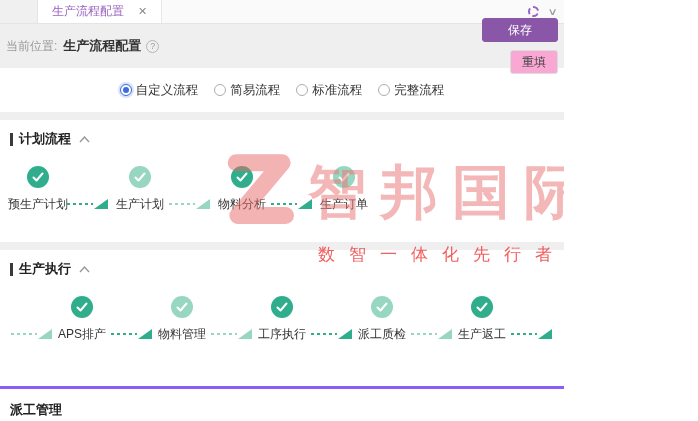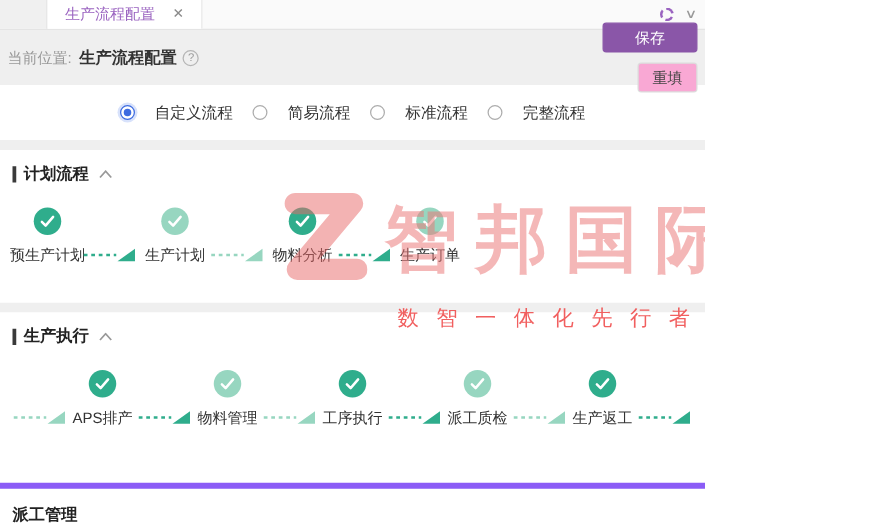--- a/index.html
+++ b/index.html
@@ -38,21 +38,21 @@
     color:#9b9b9b; font-size:9px; margin-left:5px;
   }
   .toolbar-btns { margin-left:auto; display:flex; gap:8px;flex-direction:column; }
   .btn { height:24px; padding:0 11px; font-size:12px; border-radius:3px; cursor:pointer; border:1px solid transparent; }
   .btn-save { background:#8a56a8; color:#fff; border-color:#8a56a8; }
   .btn-refill { background:#f9a8d4; color:#444; border-color:#dcdcdc;margin-left:28px; }
   
   .radio-panel {
     height:44px; background:#fff; display:flex; align-items:center; justify-content:center; gap:16px;
   }
-  .radio-opt { display:flex; align-items:center; gap:16px; cursor:pointer; color:#333; font-size:12.5px; }
+  .radio-opt { display:flex; align-items:center; gap:4px; cursor:pointer; color:#333; font-size:12.5px; }
   .radio-dot {
     width:12px; height:12px; border:1px solid #adadad; border-radius:50%; background:#fff;
     position:relative; flex:0 0 auto;
   }
   .radio-opt.checked .radio-dot { border-color:#3d6be0; box-shadow:0 0 0 2px #d8e2fb; }
   .radio-opt.checked .radio-dot::after {
     content:""; position:absolute; left:2px; top:2px; width:6px; height:6px;
     border-radius:50%; background:#3d6be0;
   }
   .gap-strip { height:8px; background:#efefef; }
@@ -69,21 +69,21 @@
   .circle {
     width:22px; height:22px; border-radius:50%; background:#97d6c0;
     display:flex; align-items:center; justify-content:center;
   }
   .step.dark .circle { background:#2fad8c; }
   .step-label { margin-top:8px; font-size:12px; color:#333; white-space:nowrap; }
   .arrow { flex:0 0 auto; width:44px; margin-top:5px; color:#97d6c0; }
   .arrow.dark { color:#2fad8c; }
   .sec1 .arrow { width:46px; }
   
-  .bottom-sec { border-top:5px solid #8b5cf6; background:#fff; padding:12px 10px 0 10px; }
+  .bottom-sec { border-top:3px solid #8b5cf6; background:#fff; padding:12px 10px 0 10px; }
   .bottom-title { font-weight:bold; font-size:13px; color:#222; }
   
   .anchor-menu {
     position:absolute; left:645px; top:132px; width:70px; background:#fff;
     border:1px solid #eaeaea; box-shadow:0 1px 4px rgba(0,0,0,0.05);
     padding:6px 0 6px 10px; z-index:6;
   }
   .anchor-item { line-height:25px; color:#555; font-size:12px; cursor:pointer; white-space:nowrap; }
   
   .watermark {

